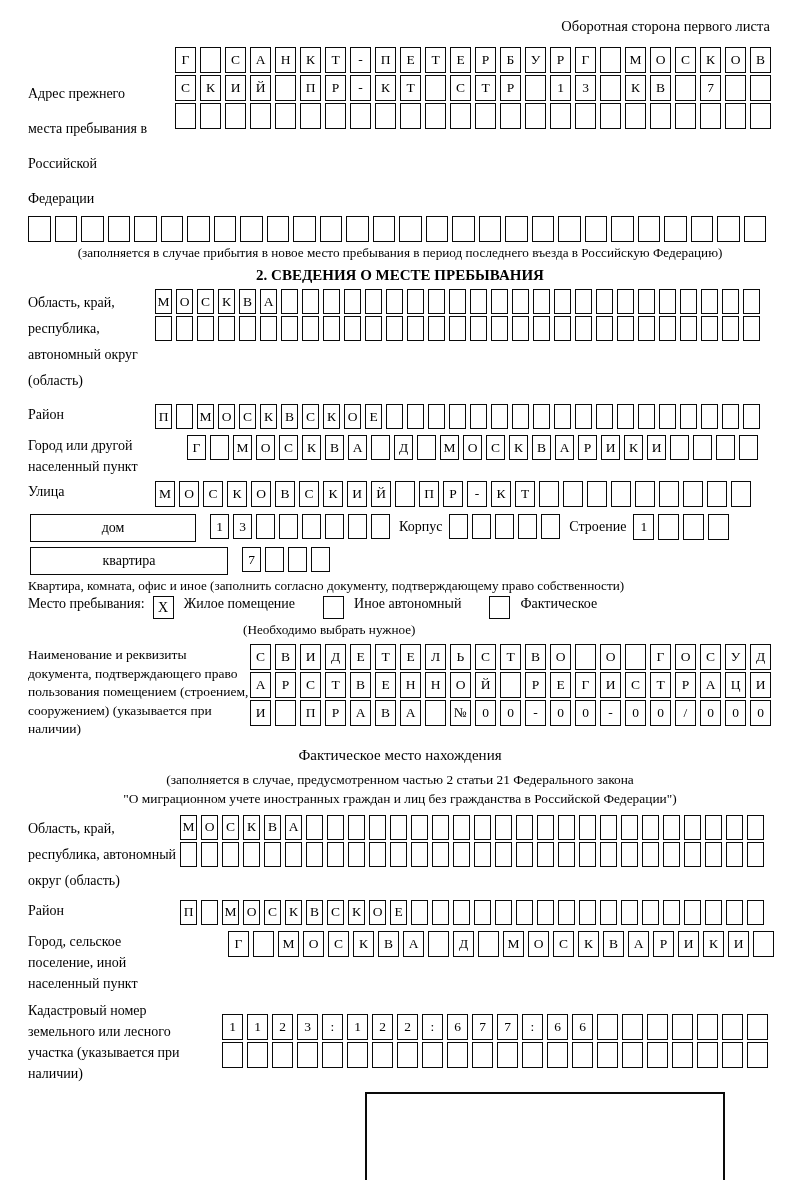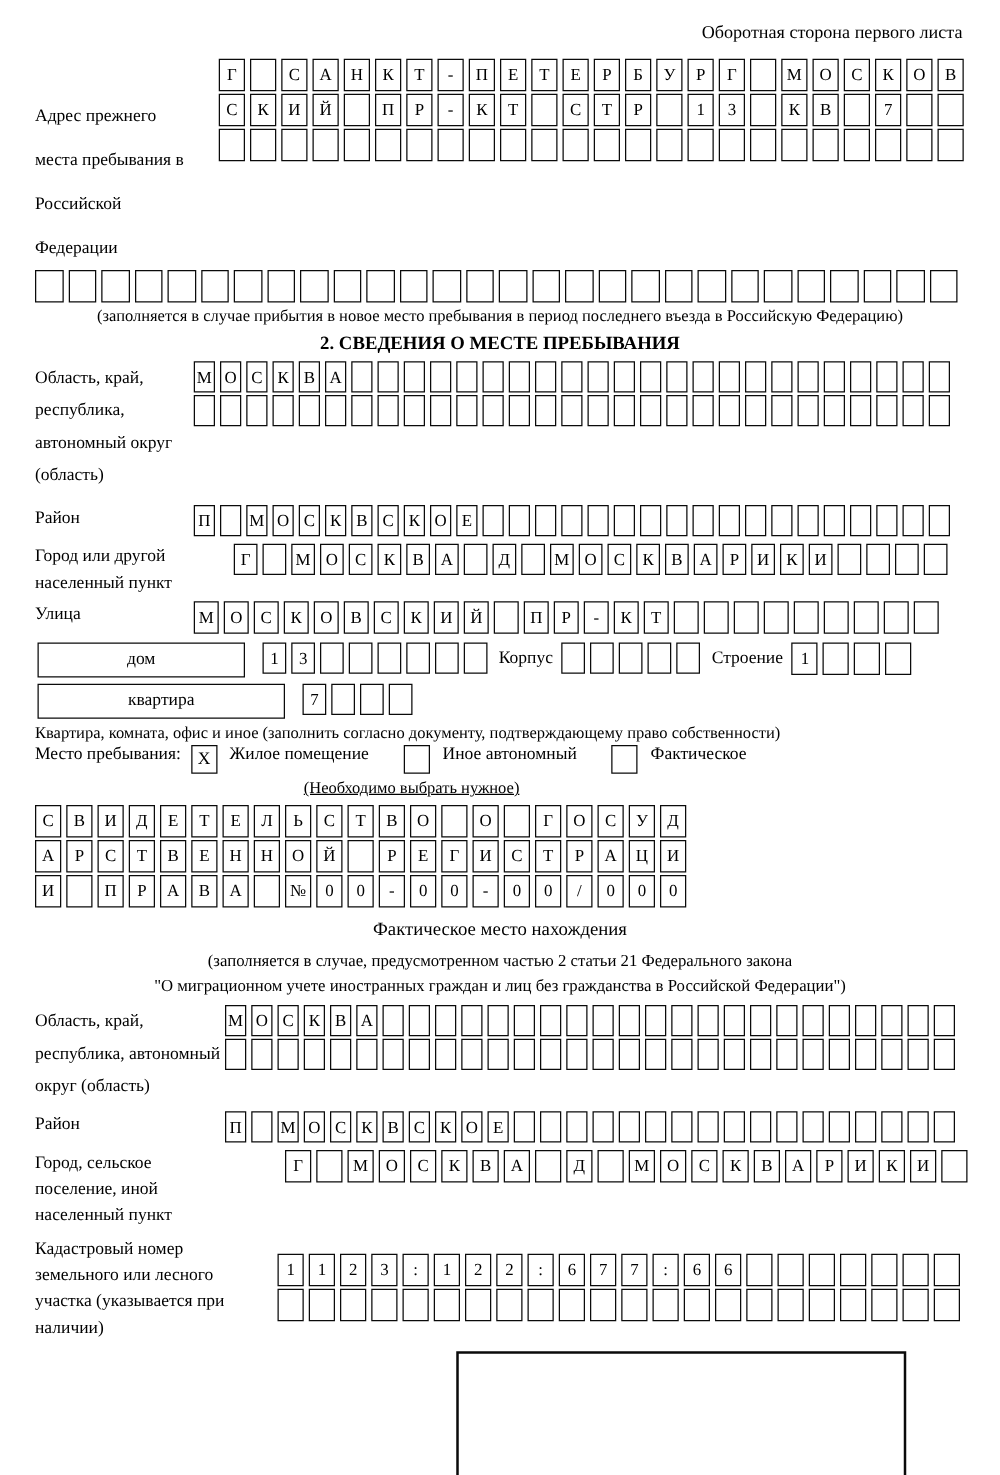--- a/index.html
+++ b/index.html
@@ -49,21 +49,21 @@
   .dombox{width:166px;margin:0 14px 0 2px;}
   .kvbox{width:198px;margin:0 14px 0 2px;}
   .inlinelabel{font-size:14px;line-height:26px;margin:0 7px 0 9px;white-space:nowrap;}
 
   .checkrow{display:flex;margin-top:2px;}
   .checkbox{
     box-sizing:border-box;width:21px;height:23px;border:1.6px solid #0a0a0a;
     display:flex;align-items:center;justify-content:center;font-size:14px;margin-left:8px;
   }
   .optlabel{font-size:14px;margin-left:10px;margin-right:20px;white-space:nowrap;}
-  .subnote{font-size:13.2px;margin:3px 0 0 215px;text-decoration:underline;}
+  .subnote{font-size:13.2px;margin:3px 0 0 215px;}
 
   .fact-title{font-weight:normal;font-size:15px;text-align:center;margin:8px 0 6px 0;}
   .fact-cap{font-size:13.4px;line-height:19.5px;text-align:center;}
 
   .stamp-wrap{margin-left:337px;width:360px;margin-top:8px;}
   .stamp-box{box-sizing:border-box;width:360px;height:176px;border:2px solid #0a0a0a;}
 </style>
 </head>
 <body>
 
@@ -398,20 +398,21 @@
     <span class="checkbox">X</span>
     <span class="optlabel">Жилое помещение</span>
     <span class="checkbox"></span>
     <span class="optlabel">Иное автономный</span>
     <span class="checkbox"></span>
     <span class="optlabel">Фактическое</span>
   </div>
   <div class="subnote">(Необходимо выбрать нужное)</div>
 
   <div class="frow mt6">
+    <div class="flabel w222">Наименование и реквизиты документа, подтверждающего право пользования помещением (строением, сооружением) (указывается при наличии)</div>
     <div class="cellcol">
       <div class="cellrow cw21">
           <span class="cell">С</span>
           <span class="cell">В</span>
           <span class="cell">И</span>
           <span class="cell">Д</span>
           <span class="cell">Е</span>
           <span class="cell">Т</span>
           <span class="cell">Е</span>
           <span class="cell">Л</span>

